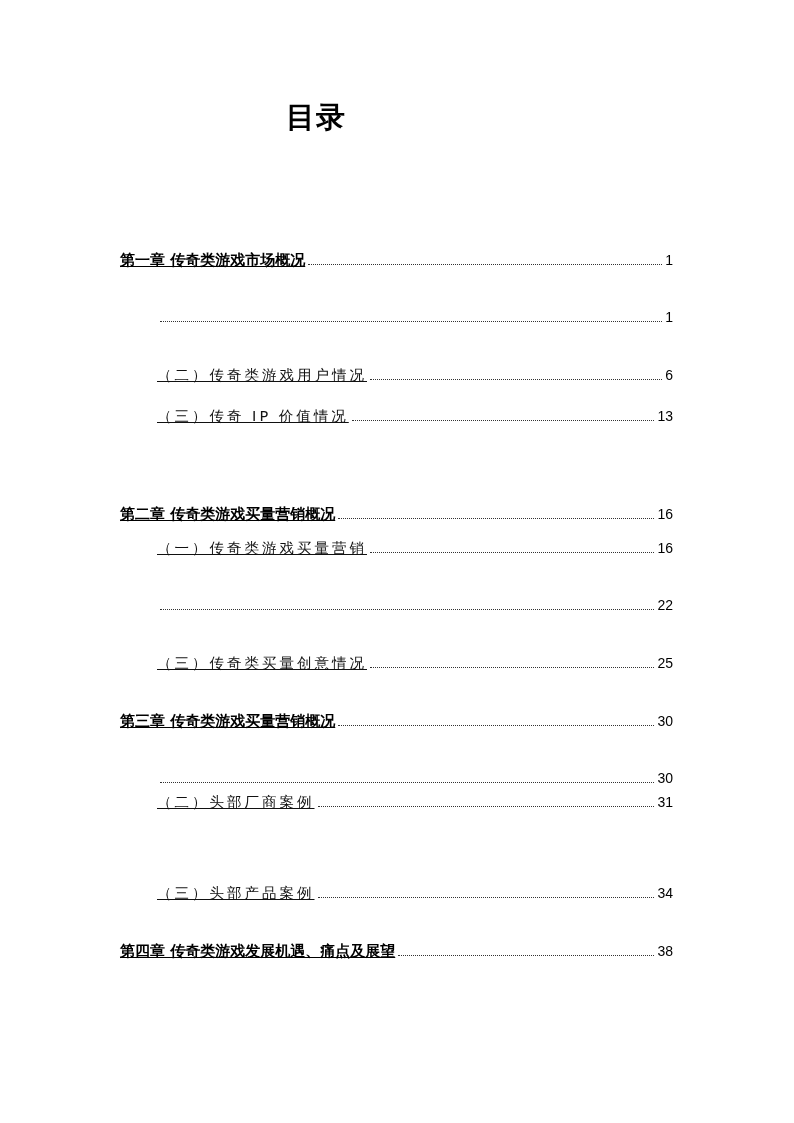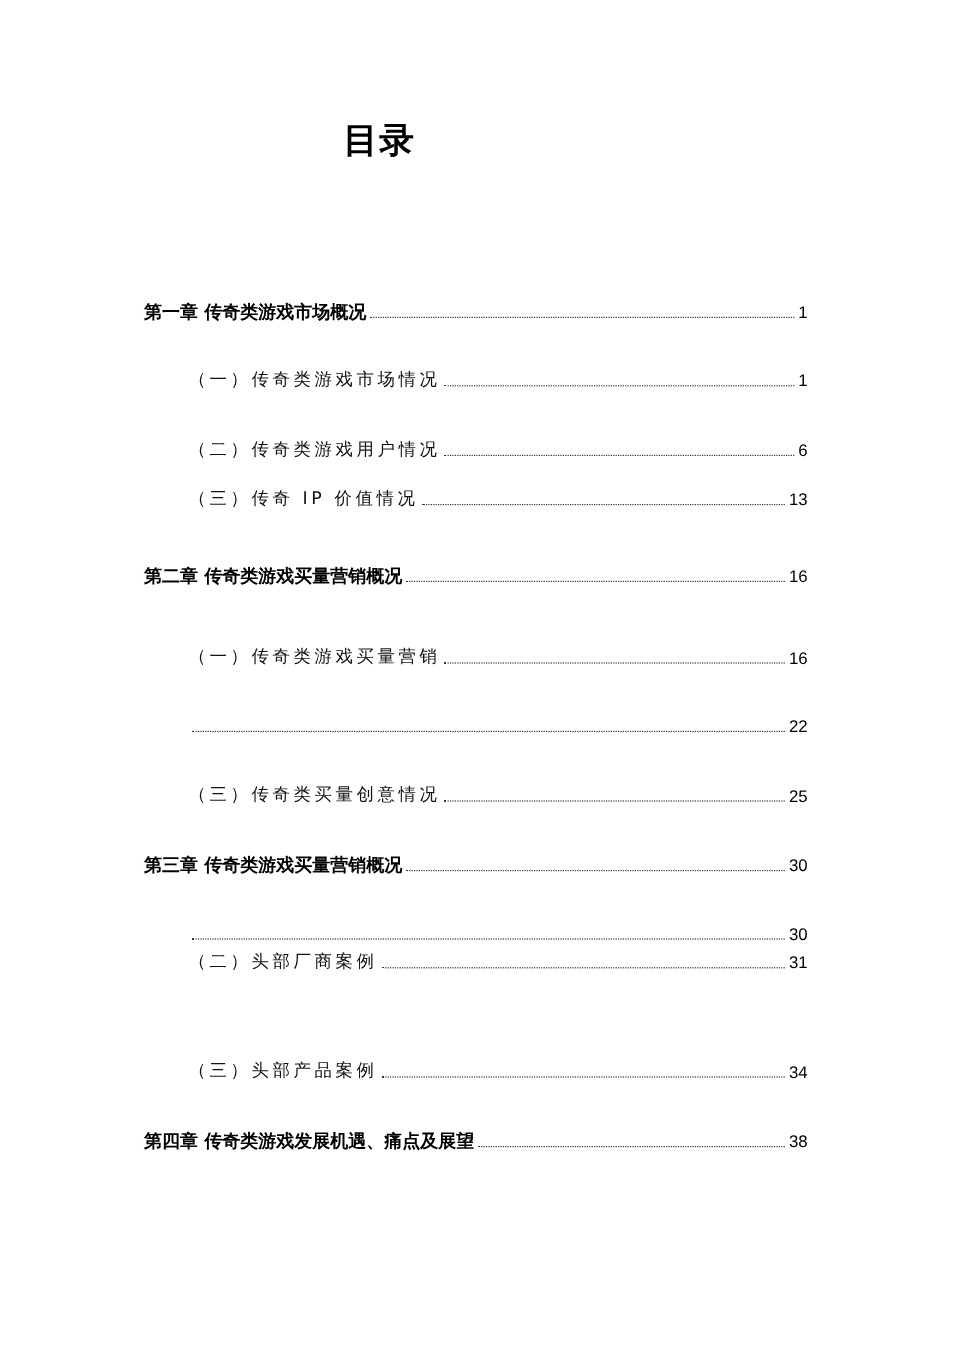--- a/index.html
+++ b/index.html
@@ -3,53 +3,52 @@
   <meta charset="utf-8">
   <style>
     html, body { margin: 0; padding: 0; background: #ffffff; }
     body { width: 794px; height: 1123px; position: relative; overflow: hidden;
            font-family: "DejaVu Sans", "Liberation Sans", sans-serif; color: #000; }
     .title { position: absolute; top: 98px; left: 0; width: 632px; text-align: center;
              font-size: 29px; font-weight: bold; letter-spacing: 1px; }
     .toc-entry { position: absolute; left: 120px; width: 553px; height: 24px;
                  display: flex; align-items: flex-end; }
     .toc-entry.sub { left: 157px; width: 516px; }
-    .toc-entry .label { white-space: nowrap; font-size: 14.5px; line-height: 20px; }
+    .toc-entry .label { white-space: nowrap; font-size: 14.5px; line-height: 20px; text-decoration: underline; }
     .toc-entry.chapter .label { font-weight: bold; font-size: 15px; }
     .toc-entry.sub .label { letter-spacing: 3px; color: #111; }
     .toc-entry .dots { flex: 1; border-bottom: 1.3px dotted #333; margin: 0 3px 5px 3px; height: 1px; }
     .toc-entry .page { font-size: 14px; line-height: 20px; font-family: "Liberation Sans", sans-serif; }
   </style>
 </head>
 <body>
 
 <div class="title">目录</div>
 
 <div class="toc-entry chapter" style="top:246px">
   <span class="label">第一章  传奇类游戏市场概况</span>
   <span class="dots"></span>
   <span class="page">1</span>
 </div>
 <div class="toc-entry sub" style="top:303px">
-  <span class="label">（一）传奇类游戏市场情况</span>
   <span class="dots"></span>
   <span class="page">1</span>
 </div>
 <div class="toc-entry sub" style="top:361px">
   <span class="label">（二）传奇类游戏用户情况</span>
   <span class="dots"></span>
   <span class="page">6</span>
 </div>
 <div class="toc-entry sub" style="top:402px">
   <span class="label">（三）传奇 IP 价值情况</span>
   <span class="dots"></span>
   <span class="page">13</span>
 </div>
 
-<div class="toc-entry chapter" style="top:466px">
+<div class="toc-entry chapter" style="top:500px">
   <span class="label">第二章  传奇类游戏买量营销概况</span>
   <span class="dots"></span>
   <span class="page">16</span>
 </div>
 <div class="toc-entry sub" style="top:534px">
   <span class="label">（一）传奇类游戏买量营销</span>
   <span class="dots"></span>
   <span class="page">16</span>
 </div>
 <div class="toc-entry sub" style="top:591px">

